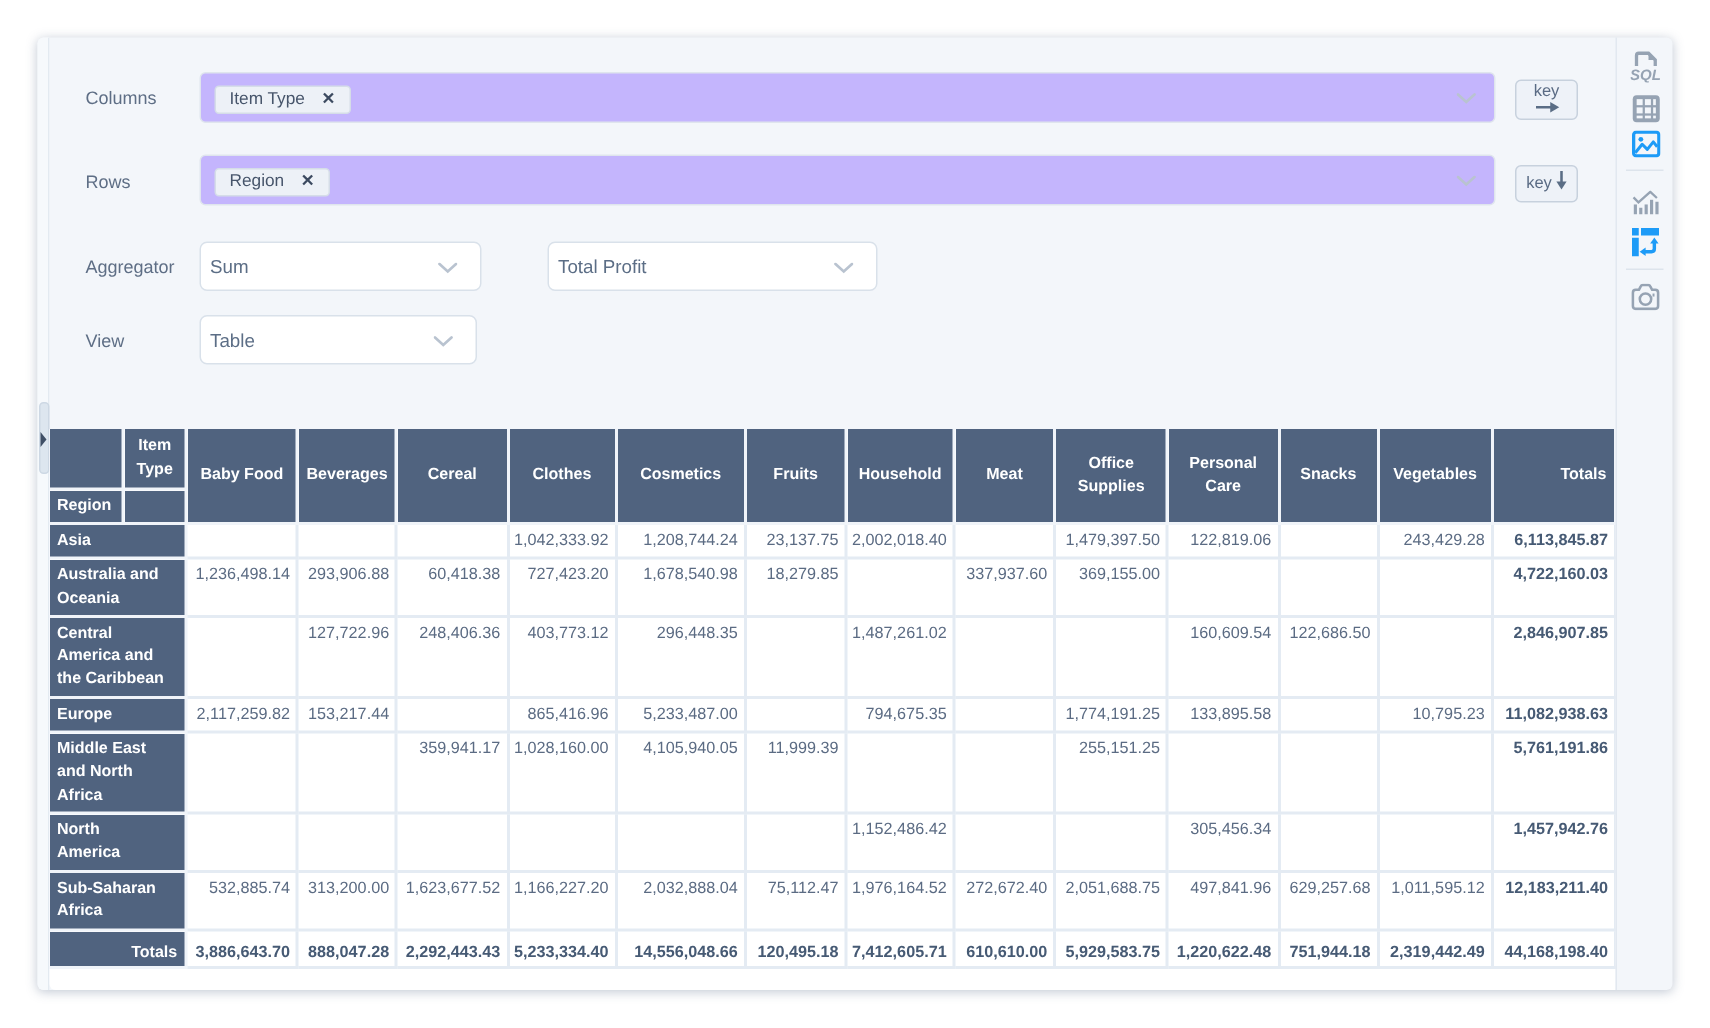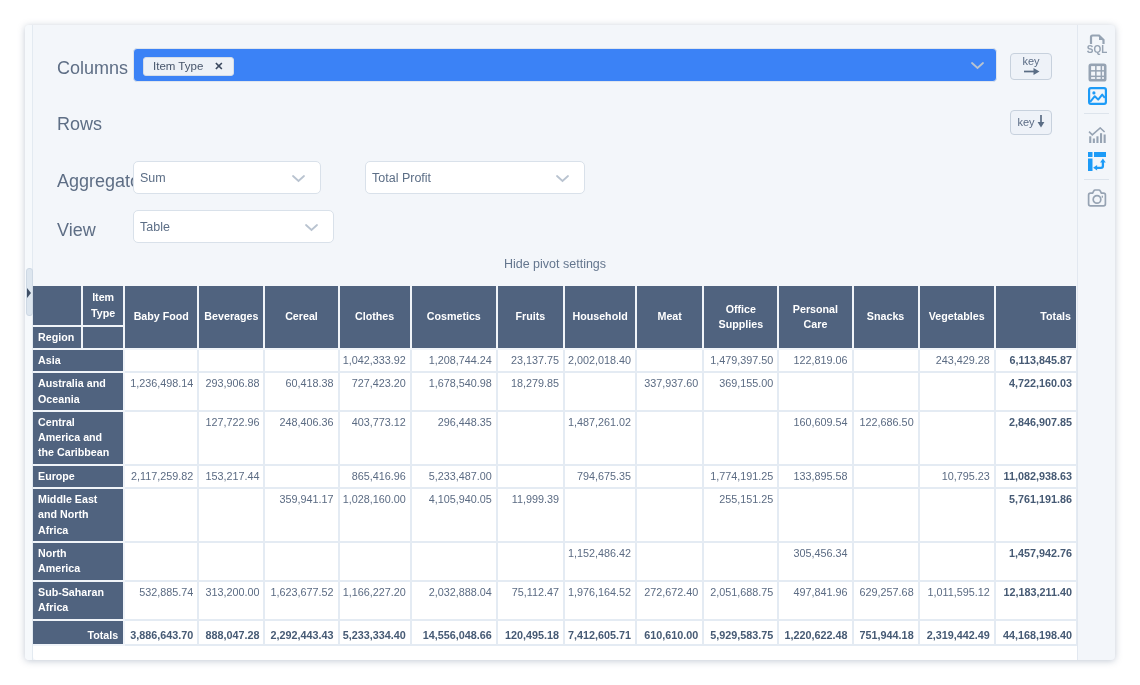--- a/index.html
+++ b/index.html
@@ -1,38 +1,38 @@
 <!DOCTYPE html>
 <html><head>
 <meta charset="utf-8">
 <style>
 * { margin:0; padding:0; box-sizing:border-box; }
 html,body { width:1140px; height:685px; background:#fff; font-family:"Liberation Sans",sans-serif; overflow:hidden; }
 #card { position:absolute; left:25px; top:25px; width:1090px; height:635px; background:#f3f6fa; border-radius:4px; box-shadow:0 1px 7px rgba(120,135,160,.45); }
 #lstrip { position:absolute; left:0; top:0; width:8px; height:100%; background:#f6f9fc; border-right:1px solid #e3eaf1; border-radius:4px 0 0 4px; }
 #pill { position:absolute; left:0.5px; top:243px; width:7px; height:48px; background:#dde6ef; border:1px solid #cdd8e4; border-radius:3px; }
 #tri { position:absolute; left:2px; top:262.5px; width:0; height:0; border-left:4.5px solid #3f4f66; border-top:5px solid transparent; border-bottom:5px solid transparent; }
-.lab { position:absolute; left:32px; font-size:18px; color:#5e6e85; }
-.selbig { position:absolute; left:108px; width:864px; height:34px; background:#3b82f6; border:1px solid #dfe5ed; border-radius:4px; }
+.lab { position:absolute; left:32px; font-size:12px; color:#5e6e85; }
+.selbig { position:absolute; left:108px; width:864px; height:34px; background:#c4b5fd; border:1px solid #dfe5ed; border-radius:4px; }
 .selsm { position:absolute; height:33px; background:#fff; border:1px solid #d9e1ea; border-radius:5px; font-size:12.5px; color:#5c6e86; }
 .selsm .txt { position:absolute; left:6px; top:9px; }
 .chev { position:absolute; }
 .chip { position:absolute; left:9px; top:8px; height:19px; background:#edf1f7; border:1px solid #d5dde8; border-radius:3px; font-size:11.5px; color:#47556b; line-height:17px; padding:0 9px; }
 .chip b { font-size:11px; color:#3c4a60; margin-left:11px; font-weight:bold; }
 .keybtn { position:absolute; left:985px; background:#eef2f8; border:1px solid #c7d1dd; border-radius:4px; color:#5a6b84; font-size:11px; text-align:center; }
 #hideps { position:absolute; left:8px; top:232px; width:1044px; text-align:center; font-size:12.5px; color:#64768e; }
 #whitebase { position:absolute; left:8px; top:261px; width:1044px; height:374px; background:#fff; border-radius:0 0 0 4px; }
 #twrap { position:absolute; left:8px; top:261px; width:1044px; height:362px; overflow:hidden; }
 table { border-collapse:collapse; table-layout:fixed; width:1047px; margin:-2px; line-height:15.3px; }
 th,td { border:2px solid #f0f4f9; overflow:hidden; }
 th { background:#50637f; color:#fff; font-size:10.7px; font-weight:bold; text-align:center; vertical-align:middle; padding:2px 5px; }
 th.rh { text-align:left; vertical-align:top; padding:3px 5px; }
 td { border-color:#e4ebf3; background:#fff; font-size:10.8px; color:#5b6b83; text-align:right; vertical-align:top; padding:3px 4px 0 3px; }
 td.tot { font-weight:bold; color:#465a74; }
-#sidebar { position:absolute; left:1052px; top:0; width:38px; height:100%; border-left:1px solid #e2e8f0; }
+#sidebar { position:absolute; left:1052px; top:0; width:38px; height:100%; border-left:1px solid #e2e8f0;font-style:italic; }
 .icon { position:absolute; left:0; width:38px; text-align:center; }
 .sep { position:absolute; left:6px; width:25px; border-top:1px solid #dde4ec; }
 tr.totrow td, tr.totrow th.rh { vertical-align:top; padding-top:7.5px; padding-bottom:0; }
 </style>
 </head>
 <body>
 <div id="card">
   <div id="lstrip"></div>
   <div id="pill"></div>
   <div id="tri"></div>
@@ -41,20 +41,26 @@
   <div class="lab" style="top:89px;">Rows</div>
   <div class="lab" style="top:146px;">Aggregator</div>
   <div class="lab" style="top:195px;">View</div>
 
   <div class="selbig" style="top:23px;">
     <span class="chip">Item Type<b>✕</b></span>
     <svg class="chev" style="right:12px;top:13px;" width="13" height="8" viewBox="0 0 13 8">
         <path d="M1 1l5.5 5L12 1" fill="none" stroke="#b9c3d0" stroke-width="1.8" stroke-linecap="round"></path>
       </svg>
   </div>
+  <div class="selbig" style="top:78px;">
+    <span class="chip">Region<b>✕</b></span>
+    <svg class="chev" style="right:12px;top:13px;" width="13" height="8" viewBox="0 0 13 8">
+        <path d="M1 1l5.5 5L12 1" fill="none" stroke="#b9c3d0" stroke-width="1.8" stroke-linecap="round"></path>
+      </svg>
+  </div>
 
   <div class="keybtn" style="top:28px;width:42px;height:27px;line-height:11px;padding-top:2px;">key<br>
     <svg width="17" height="9" viewBox="0 0 17 9">
         <path d="M1 4.5h12" stroke="#5a6d85" stroke-width="1.7"></path>
         <path d="M10.5 1L16.5 4.5L10.5 8z" fill="#5a6d85"></path>
       </svg>
   </div>
   <div class="keybtn" style="top:85px;width:42px;height:25px;line-height:23px;">key<svg style="vertical-align:-2px;margin-left:2px;" width="8" height="14" viewBox="0 0 8 14">
         <path d="M4 1v9.5" stroke="#5a6d85" stroke-width="1.7"></path>
         <path d="M.6 8L4 13.4L7.4 8z" fill="#5a6d85"></path>
@@ -66,28 +72,27 @@
     <svg class="chev" style="right:15px;top:13px;" width="13" height="8" viewBox="0 0 13 8">
         <path d="M1 1l5.5 5L12 1" fill="none" stroke="#b9c3d0" stroke-width="1.8" stroke-linecap="round"></path>
       </svg>
   </div>
   <div class="selsm" style="left:340px;top:136px;width:220px;">
     <span class="txt">Total Profit</span>
     <svg class="chev" style="right:15px;top:13px;" width="13" height="8" viewBox="0 0 13 8">
         <path d="M1 1l5.5 5L12 1" fill="none" stroke="#b9c3d0" stroke-width="1.8" stroke-linecap="round"></path>
       </svg>
   </div>
-  <div class="selsm" style="left:108px;top:185px;width:201px;">
+  <div class="selsm" style="left:108px;top:185px;width:185px;">
     <span class="txt">Table</span>
     <svg class="chev" style="right:15px;top:13px;" width="13" height="8" viewBox="0 0 13 8">
         <path d="M1 1l5.5 5L12 1" fill="none" stroke="#b9c3d0" stroke-width="1.8" stroke-linecap="round"></path>
       </svg>
   </div>
 
-  <div id="hideps">Hide pivot settings</div>
 
   <div id="whitebase"></div>
   <div id="twrap">
   <table>
   <colgroup>
     <col style="width:50px">
           <col style="width:42px">
           <col style="width:74px">
           <col style="width:66px">
           <col style="width:74px">

